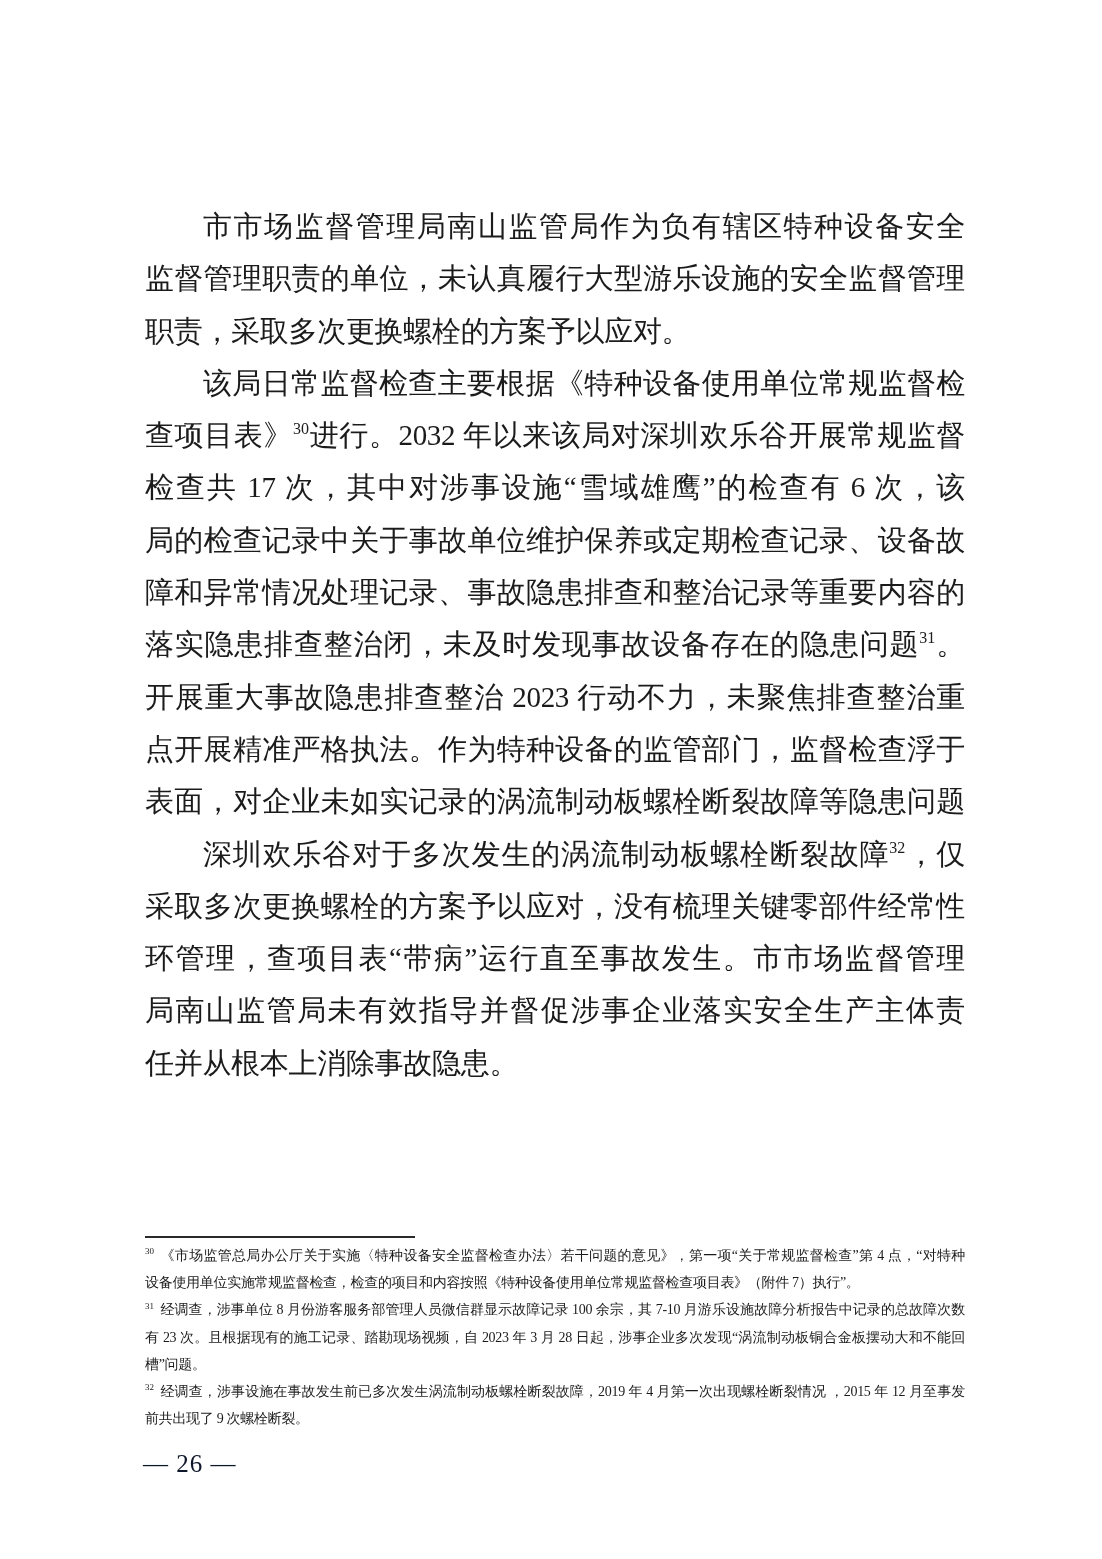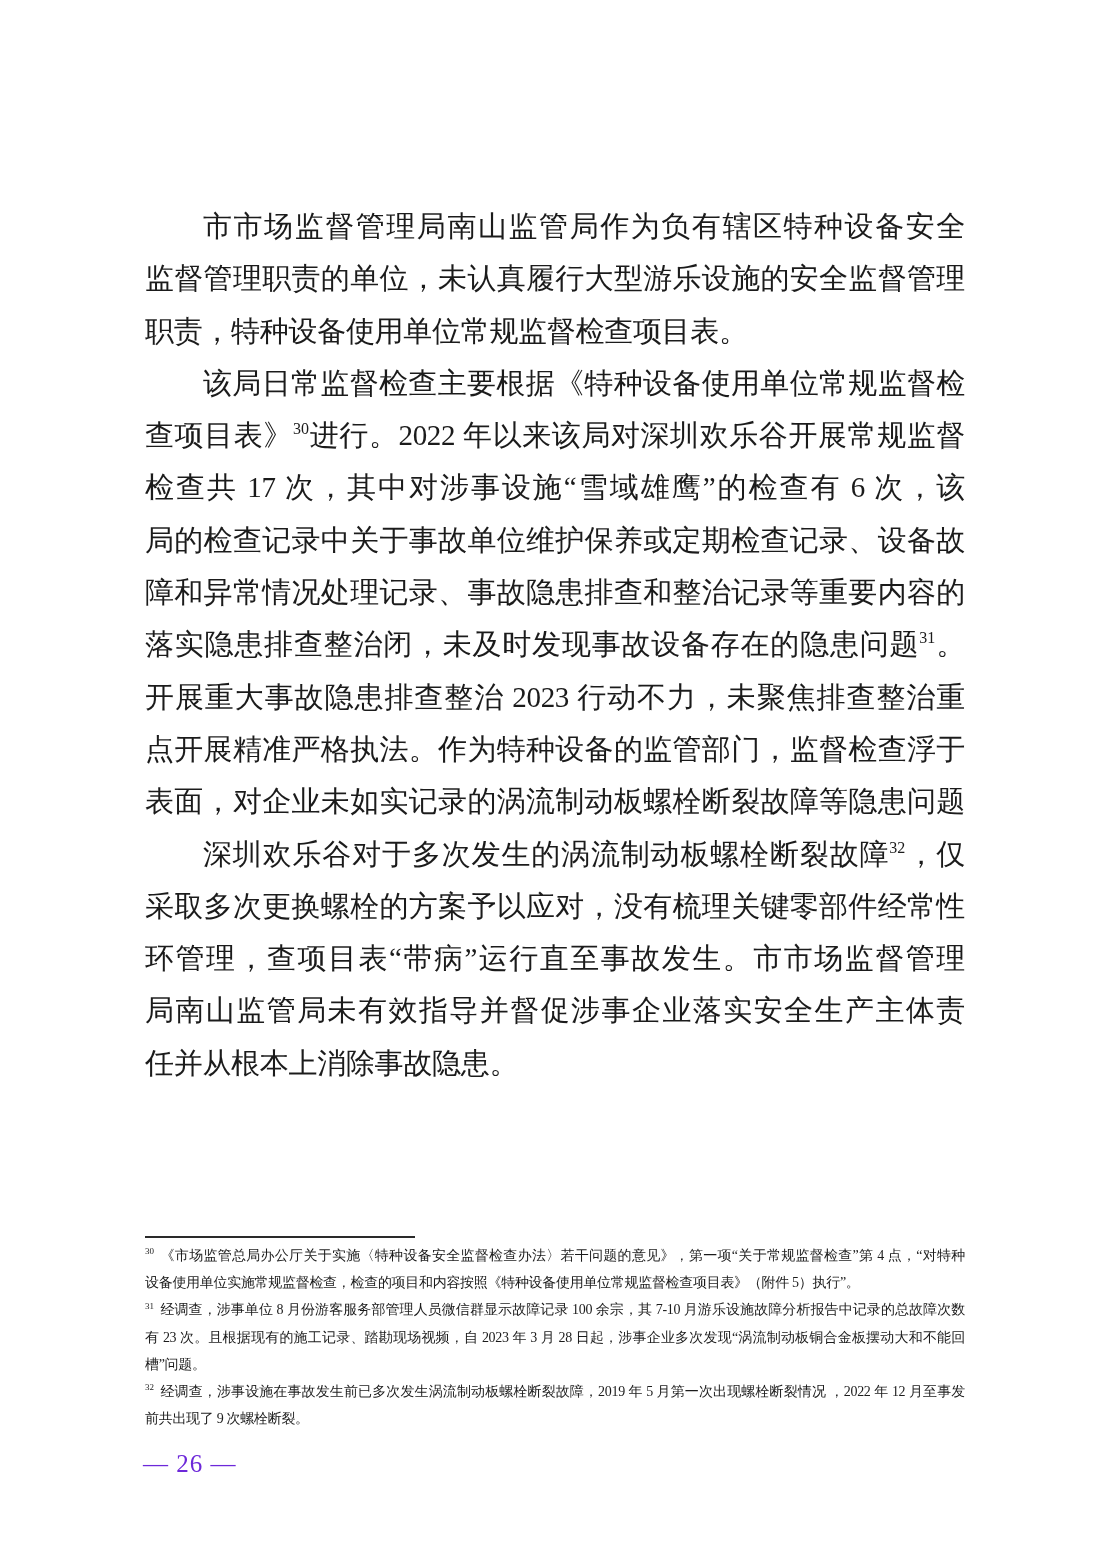--- a/index.html
+++ b/index.html
@@ -65,56 +65,56 @@
     vertical-align: super;
     margin-right: 6px;
     letter-spacing: 0;
   }
   .pagenum {
     position: absolute;
     left: 143px;
     top: 1449px;
     font-size: 25px;
     line-height: 30px;
-    color: #6d28d9;
+    color: #0f172a;
     letter-spacing: 1px;
   }
 </style>
 </head>
 <body>
 
 <div class="page">
 
   <div class="body-text">
     <div class="bline indent">市市场监督管理局南山监管局作为负有辖区特种设备安全</div>
     <div class="bline">监督管理职责的单位，未认真履行大型游乐设施的安全监督管理</div>
-    <div class="bline end">职责，特种设备使用单位常规监督检查项目表。</div>
+    <div class="bline end">职责，采取多次更换螺栓的方案予以应对。</div>
     <div class="bline indent">该局日常监督检查主要根据《特种设备使用单位常规监督检</div>
-    <div class="bline"><span>查项目表》</span><sup>30</sup><span>进行。2022 年以来该局对深圳欢乐谷开展常规监督</span></div>
+    <div class="bline"><span>查项目表》</span><sup>30</sup><span>进行。2032 年以来该局对深圳欢乐谷开展常规监督</span></div>
     <div class="bline">检查共 17 次，其中对涉事设施“雪域雄鹰”的检查有 6 次，该</div>
     <div class="bline">局的检查记录中关于事故单位维护保养或定期检查记录、设备故</div>
     <div class="bline">障和异常情况处理记录、事故隐患排查和整治记录等重要内容的</div>
     <div class="bline"><span>落实隐患排查整治闭，未及时发现事故设备存在的隐患问题</span><sup>31</sup><span>。</span></div>
     <div class="bline">开展重大事故隐患排查整治 2023 行动不力，未聚焦排查整治重</div>
     <div class="bline">点开展精准严格执法。作为特种设备的监管部门，监督检查浮于</div>
     <div class="bline">表面，对企业未如实记录的涡流制动板螺栓断裂故障等隐患问题</div>
     <div class="bline indent"><span>深圳欢乐谷对于多次发生的涡流制动板螺栓断裂故障</span><sup>32</sup><span>，仅</span></div>
     <div class="bline">采取多次更换螺栓的方案予以应对，没有梳理关键零部件经常性</div>
     <div class="bline">环管理，查项目表“带病”运行直至事故发生。市市场监督管理</div>
     <div class="bline">局南山监管局未有效指导并督促涉事企业落实安全生产主体责</div>
     <div class="bline end">任并从根本上消除事故隐患。</div>
   </div>
 
   <div class="fn-sep"></div>
 
   <div class="footnotes">
     <div class="fline"><sup>30</sup><span>《市场监管总局办公厅关于实施〈特种设备安全监督检查办法〉若干问题的意见》，第一项“关于常规监督检查”第 4 点，“对特种</span></div>
-    <div class="fline end">设备使用单位实施常规监督检查，检查的项目和内容按照《特种设备使用单位常规监督检查项目表》（附件 5）执行”。</div>
+    <div class="fline end">设备使用单位实施常规监督检查，检查的项目和内容按照《特种设备使用单位常规监督检查项目表》（附件 7）执行”。</div>
     <div class="fline"><sup>31</sup><span>经调查，涉事单位 8 月份游客服务部管理人员微信群显示故障记录 100 余宗，其 7-10 月游乐设施故障分析报告中记录的总故障次数</span></div>
     <div class="fline">有 23 次。且根据现有的施工记录、踏勘现场视频，自 2023 年 3 月 28 日起，涉事企业多次发现“涡流制动板铜合金板摆动大和不能回</div>
     <div class="fline end">槽”问题。</div>
-    <div class="fline"><sup>32</sup><span>经调查，涉事设施在事故发生前已多次发生涡流制动板螺栓断裂故障，2019 年 5 月第一次出现螺栓断裂情况 ，2022 年 12 月至事发</span></div>
+    <div class="fline"><sup>32</sup><span>经调查，涉事设施在事故发生前已多次发生涡流制动板螺栓断裂故障，2019 年 4 月第一次出现螺栓断裂情况 ，2015 年 12 月至事发</span></div>
     <div class="fline end">前共出现了 9 次螺栓断裂。</div>
   </div>
 
   <div class="pagenum">— 26 —</div>
 
 </div>
 
 </body></html>

